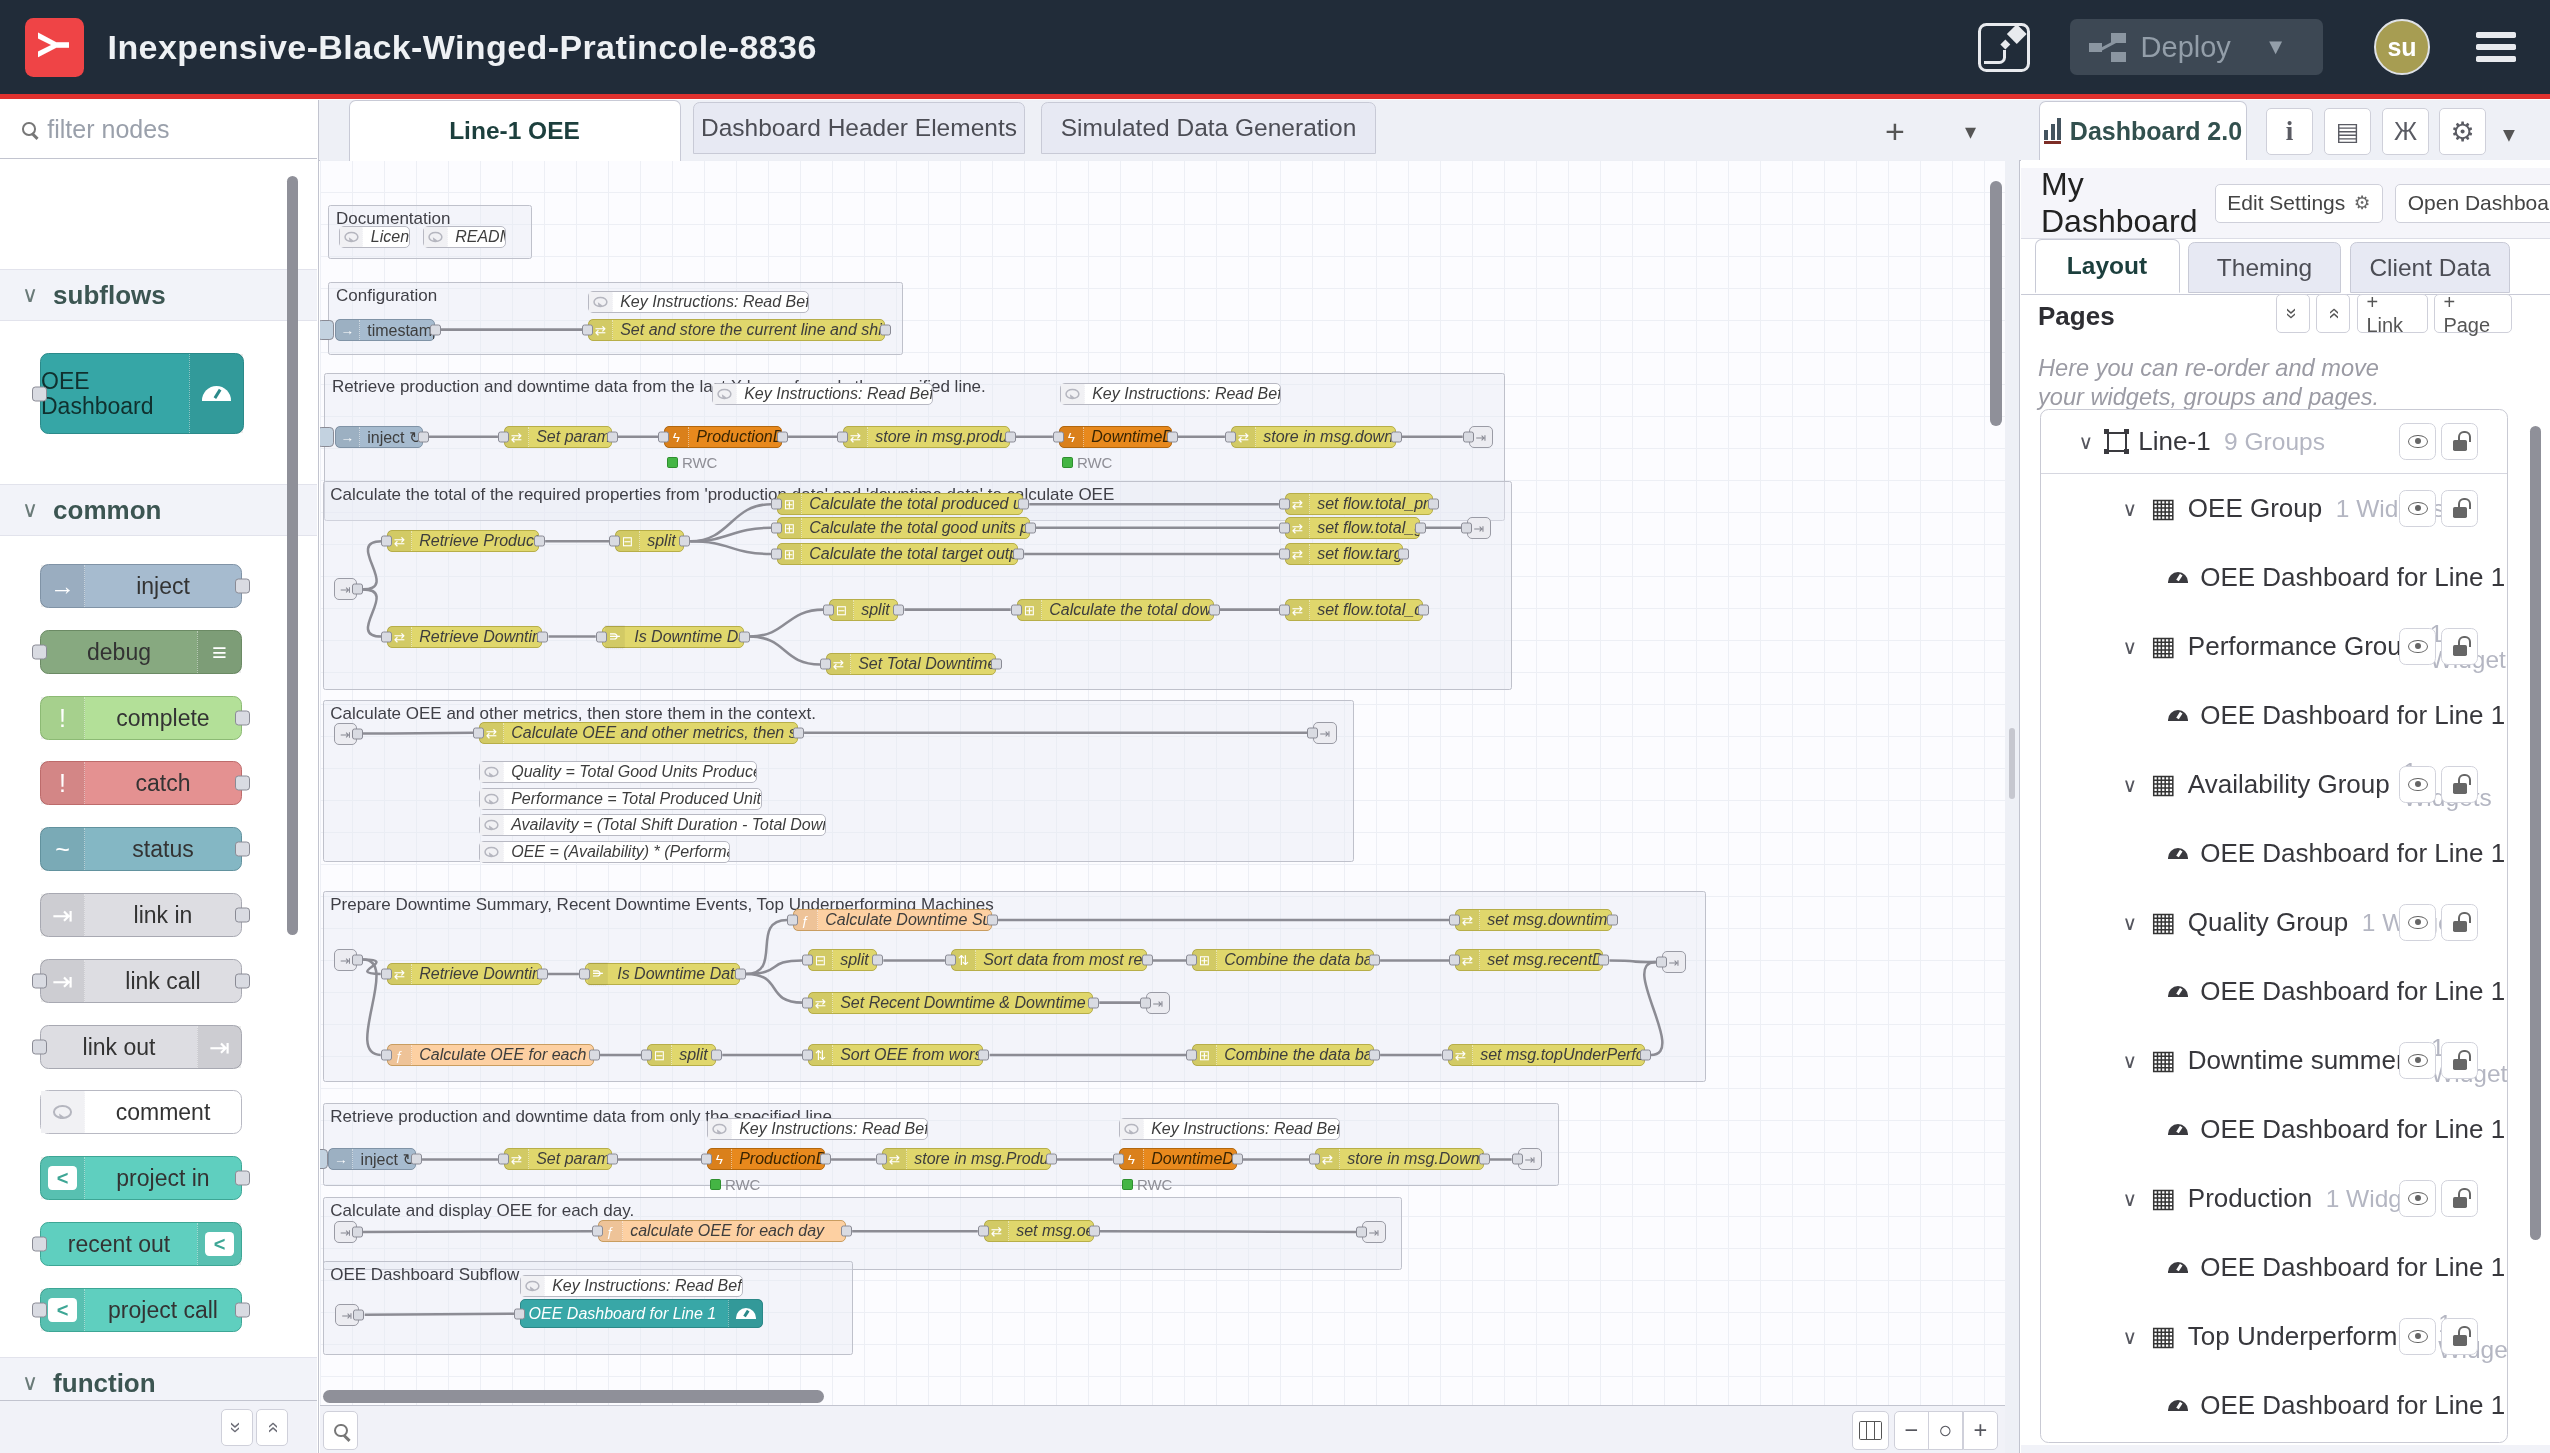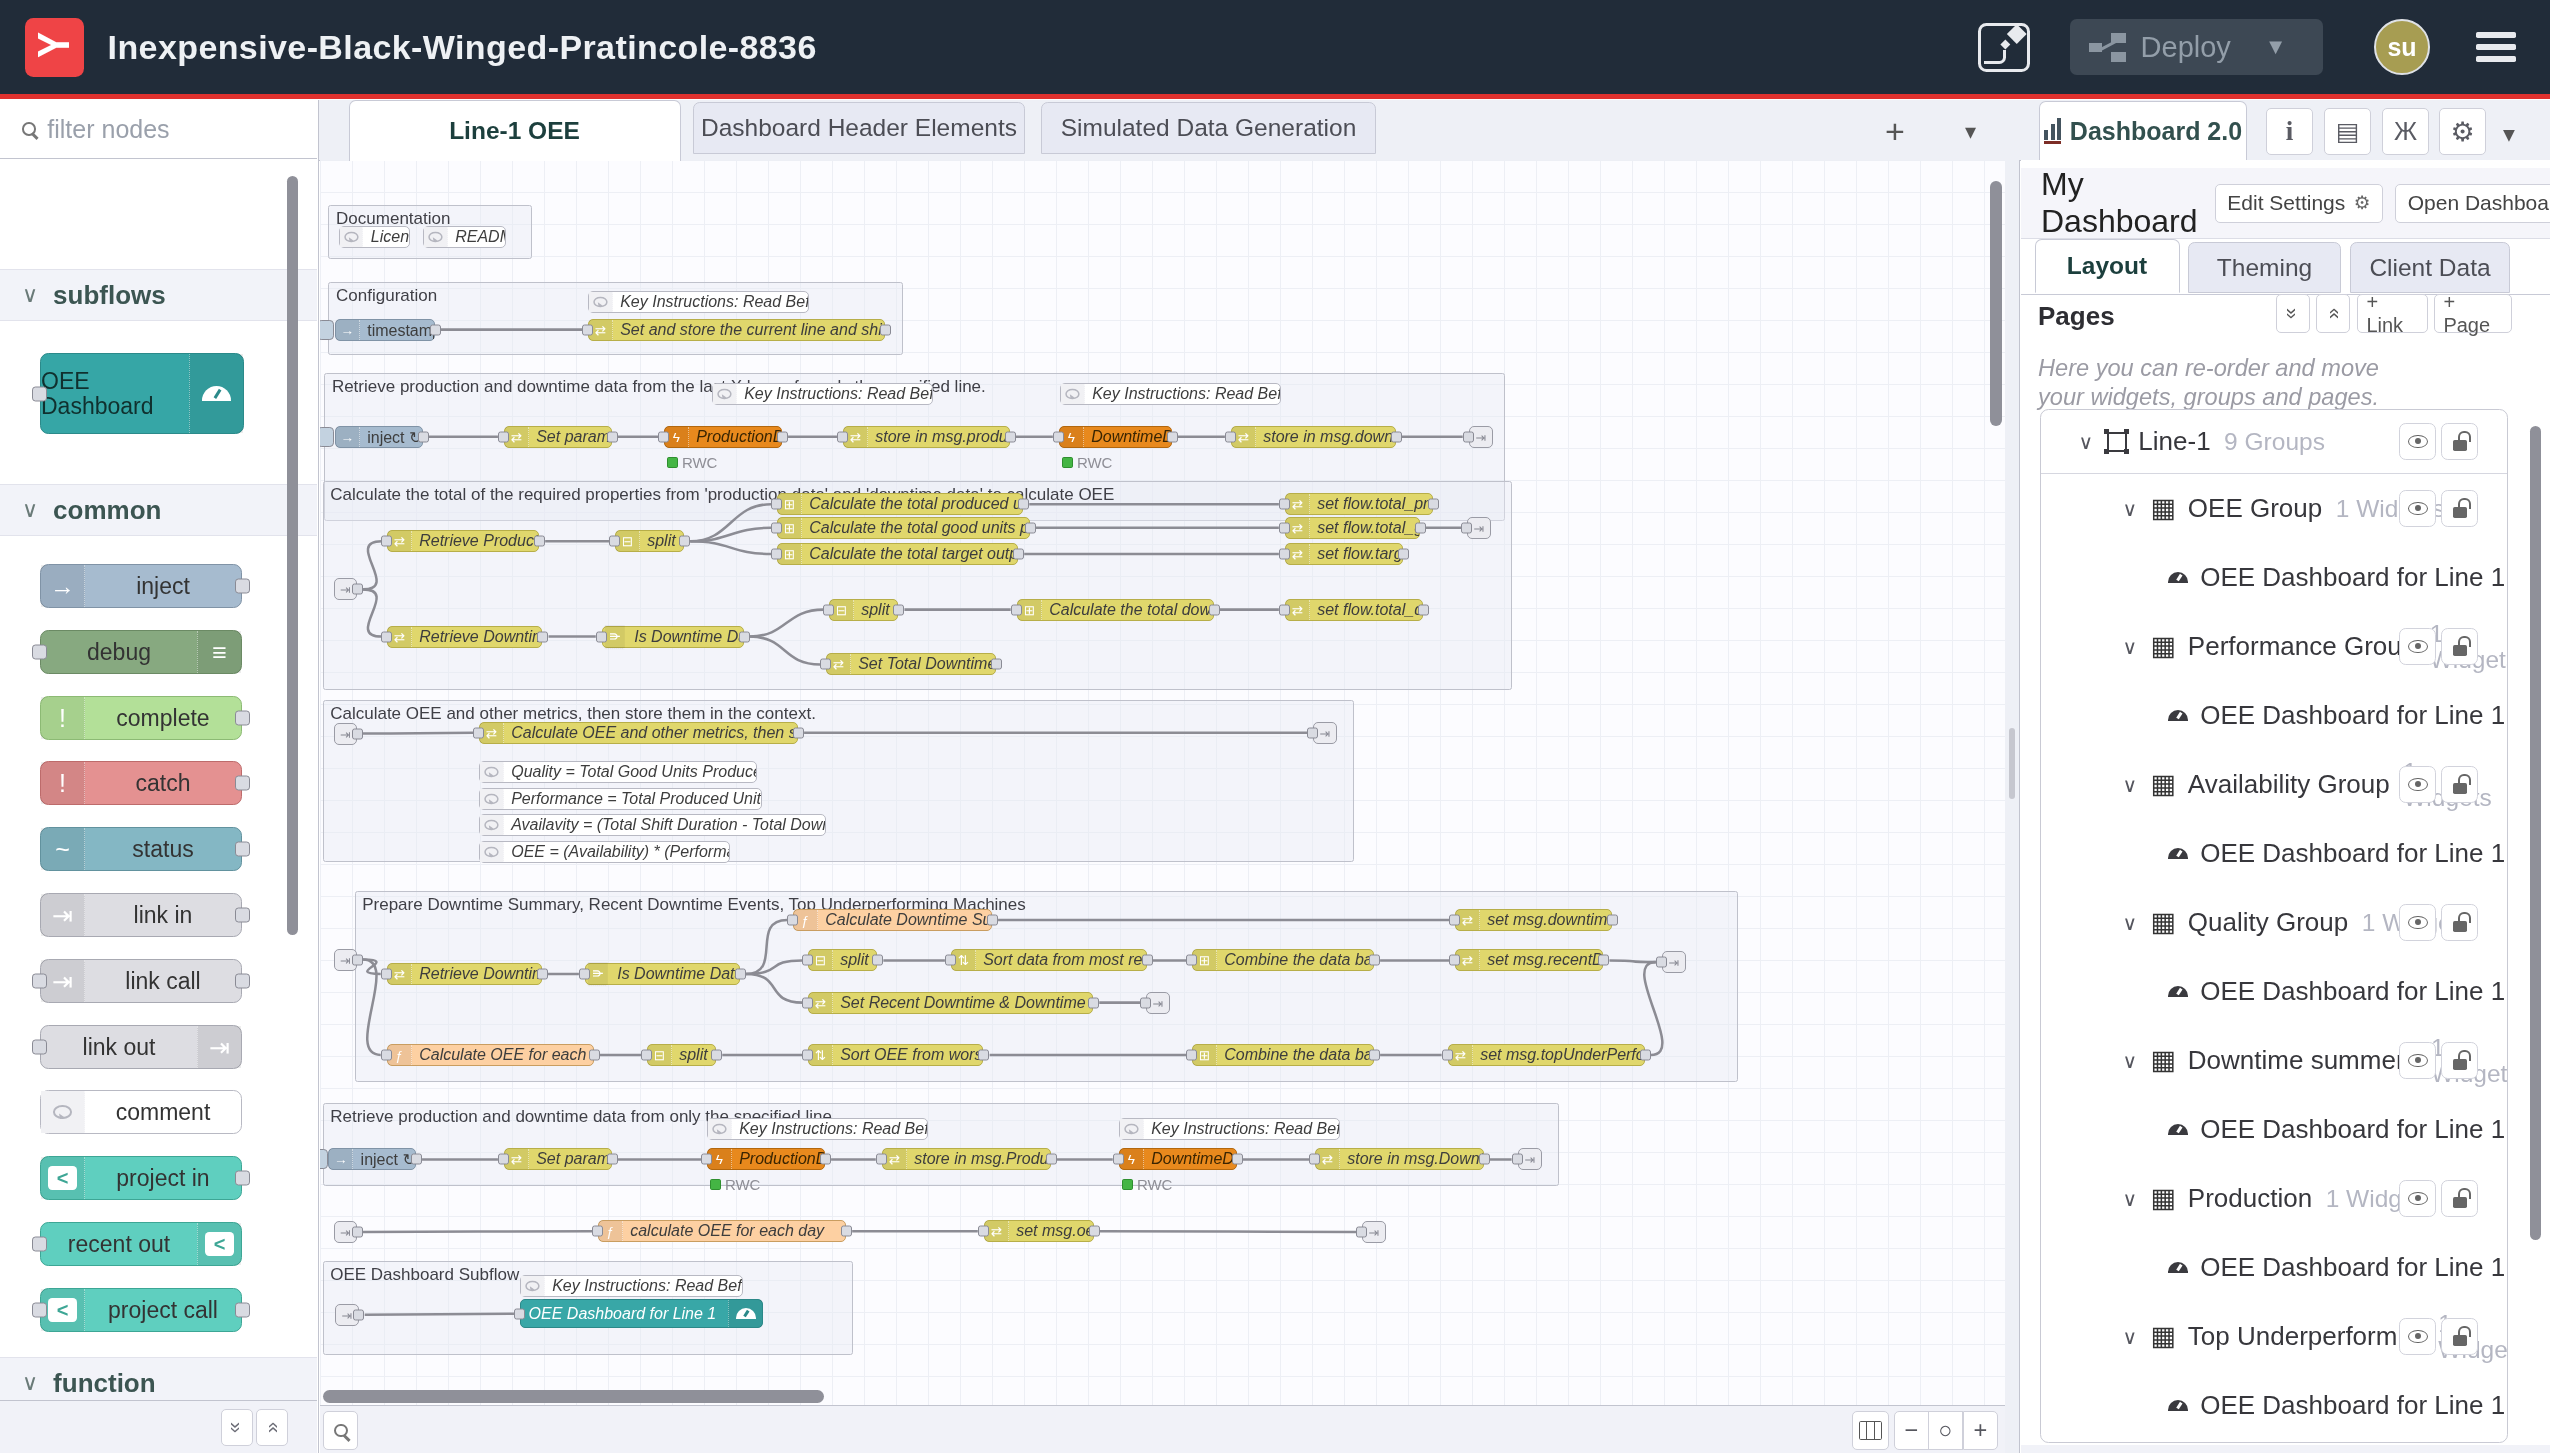--- a/index.html
+++ b/index.html
@@ -282,25 +282,28 @@
     </div>
     <div class="fgroup" style="left: 4.2px; top: 213px; width: 1181px; height: 148px;">
       <span class="glbl">Retrieve production and downtime data from the last X hours for only the specified line.</span>
     </div>
     <div class="fgroup" style="left: 2.5px; top: 321px; width: 1189px; height: 209px;">
       <span class="glbl">Calculate the total of the required properties from 'production data' and 'downtime data' to calculate OEE</span>
     </div>
     <div class="fgroup" style="left: 2.5px; top: 540px; width: 1031px; height: 162px;">
       <span class="glbl">Calculate OEE and other metrics, then store them in the context.</span>
     </div>
-    <div class="fgroup" style="left: 2.5px; top: 731px; width: 1383px; height: 191px; margin-left: 32px;">
+    <div class="fgroup" style="left: 2.5px; top: 731px; width: 1383px; height: 191px;">
       <span class="glbl">Prepare Downtime Summary, Recent Downtime Events, Top Underperforming Machines</span>
     </div>
     <div class="fgroup" style="left: 2.5px; top: 943px; width: 1236px; height: 83px;">
       <span class="glbl">Retrieve production and downtime data from only the specified line.</span>
+    </div>
+    <div class="fgroup" style="left: 2.5px; top: 1037px; width: 1079px; height: 73px;">
+      <span class="glbl">Calculate and display OEE for each day.</span>
     </div>
     <div class="fgroup" style="left: 2.5px; top: 1101px; width: 530px; height: 94px; padding-left: 8px;">
       <span class="glbl">OEE Dashboard Subflow</span>
     </div>
     <svg width="1685" height="1245" style="position: absolute; left: 0px; top: 0px;" viewBox="0 0 1998 1476">
       <path d="M 143 201 C 227 201, 227 201, 311 201" fill="none" stroke="#8c8c94" stroke-width="3"></path>
       <path d="M 129 328 C 174 328, 166 328, 211 328" fill="none" stroke="#8c8c94" stroke-width="3"></path>
       <path d="M 353 328 C 398 328, 356 328, 401 328" fill="none" stroke="#8c8c94" stroke-width="3"></path>
       <path d="M 555 328 C 600 328, 568 328, 613 328" fill="none" stroke="#8c8c94" stroke-width="3"></path>
       <path d="M 825 328 C 870 328, 824 328, 869 328" fill="none" stroke="#8c8c94" stroke-width="3"></path>

